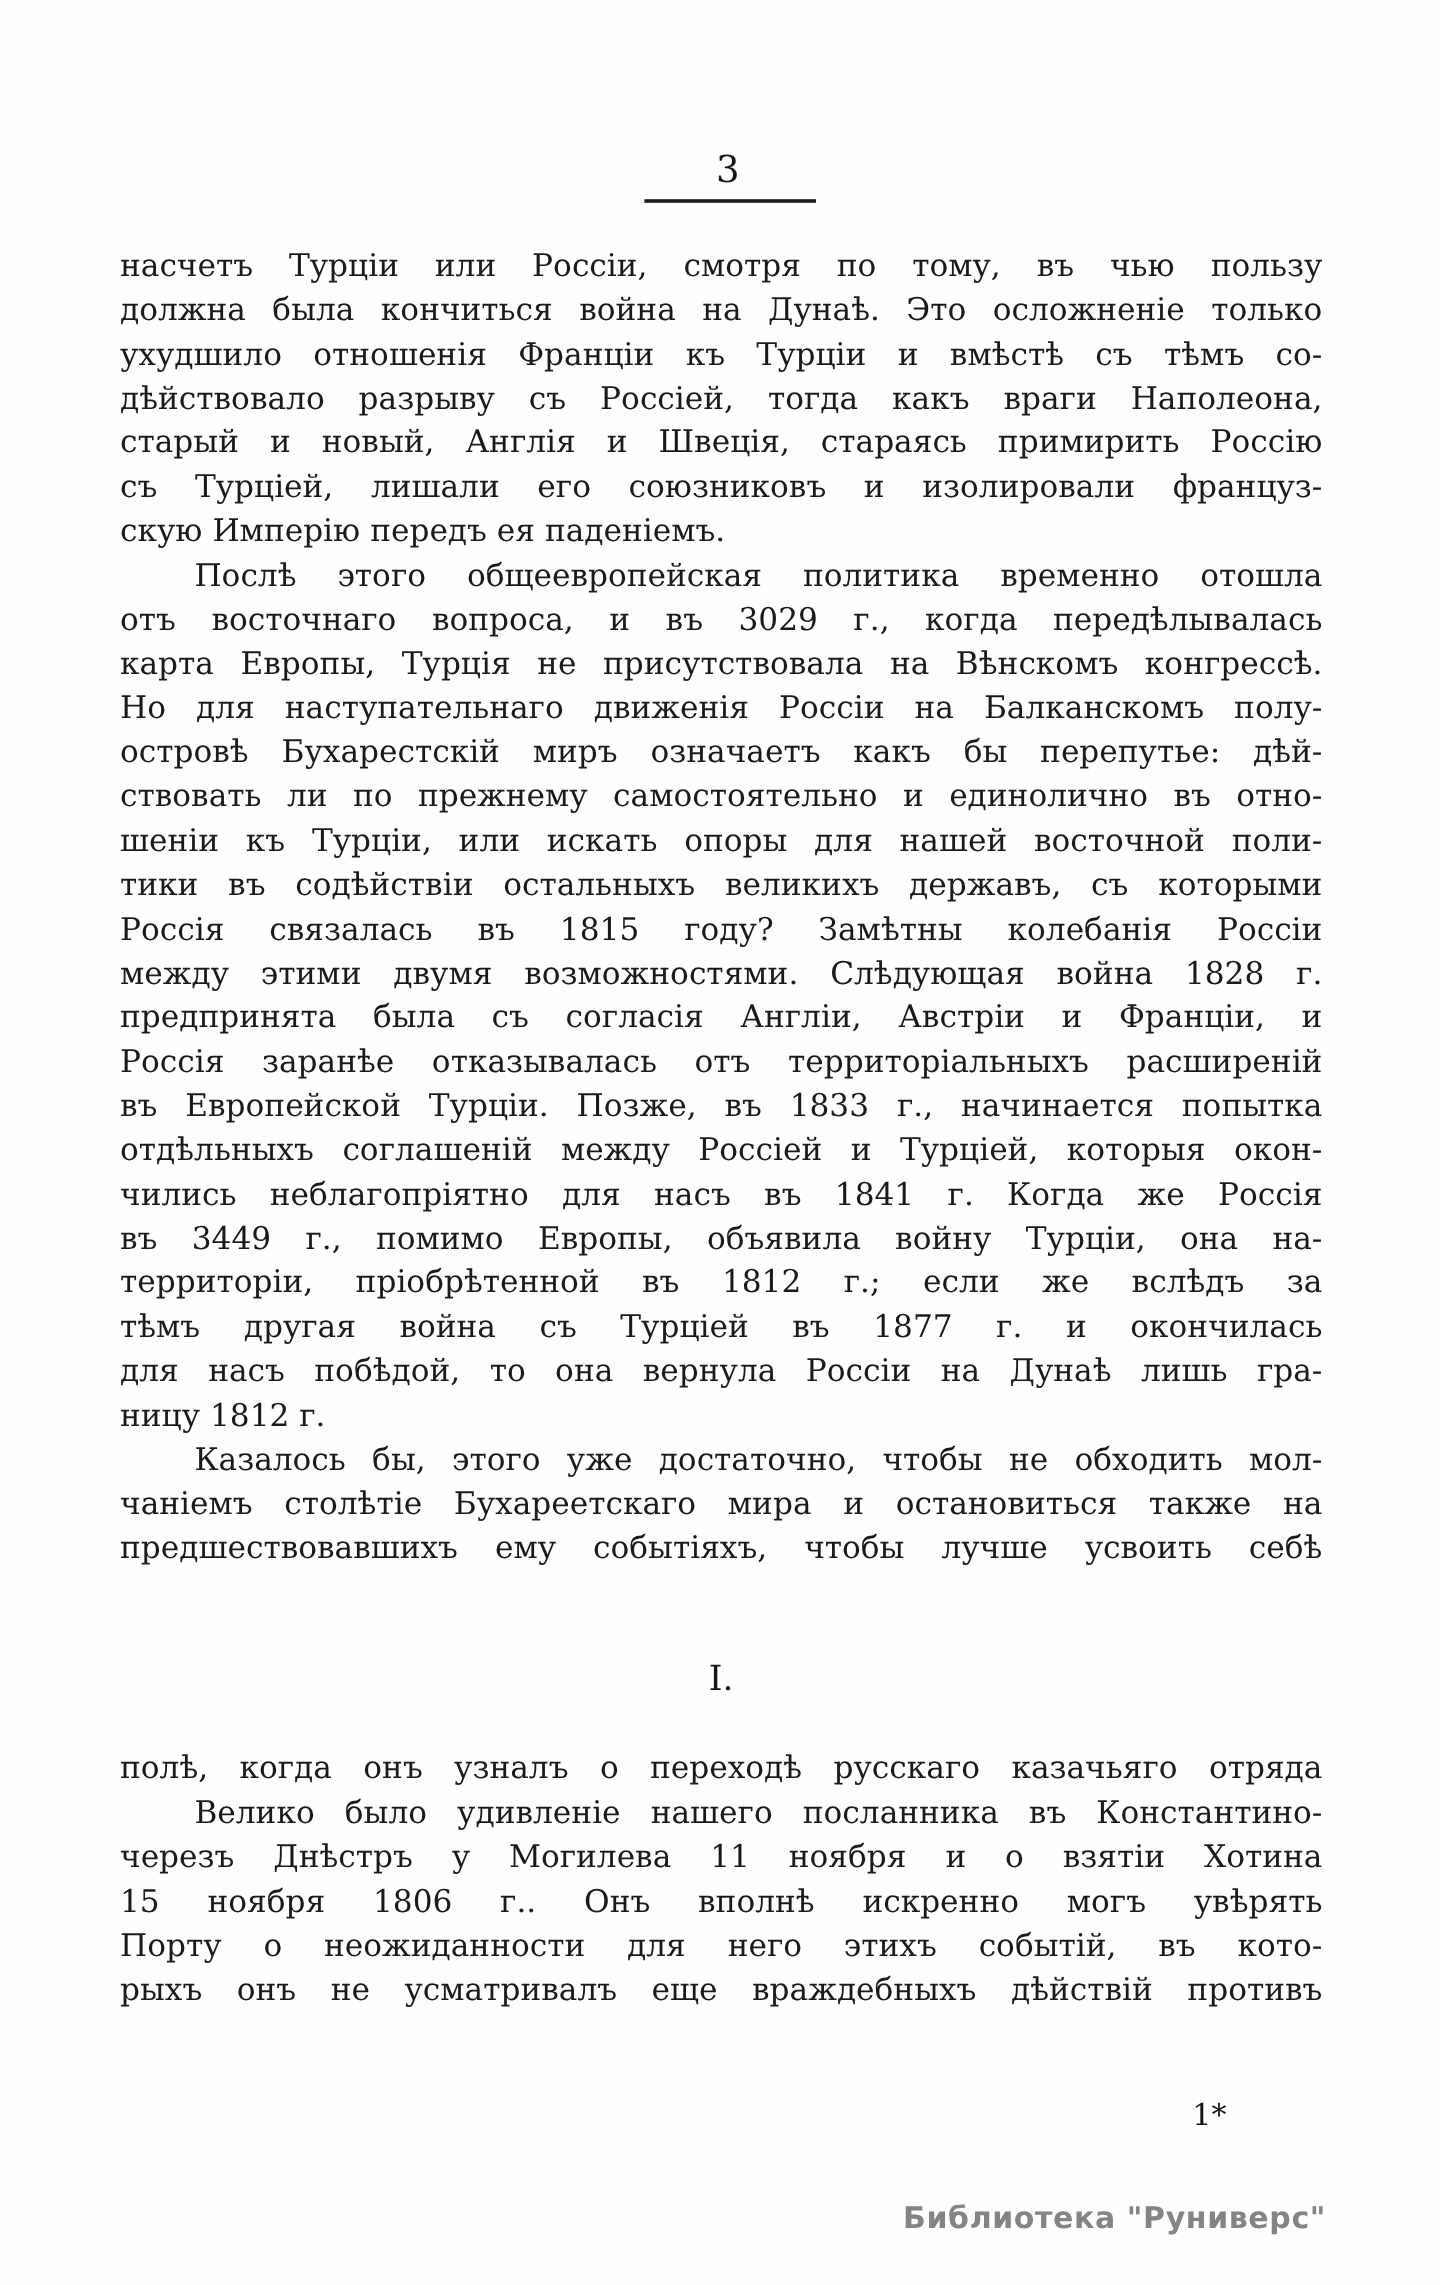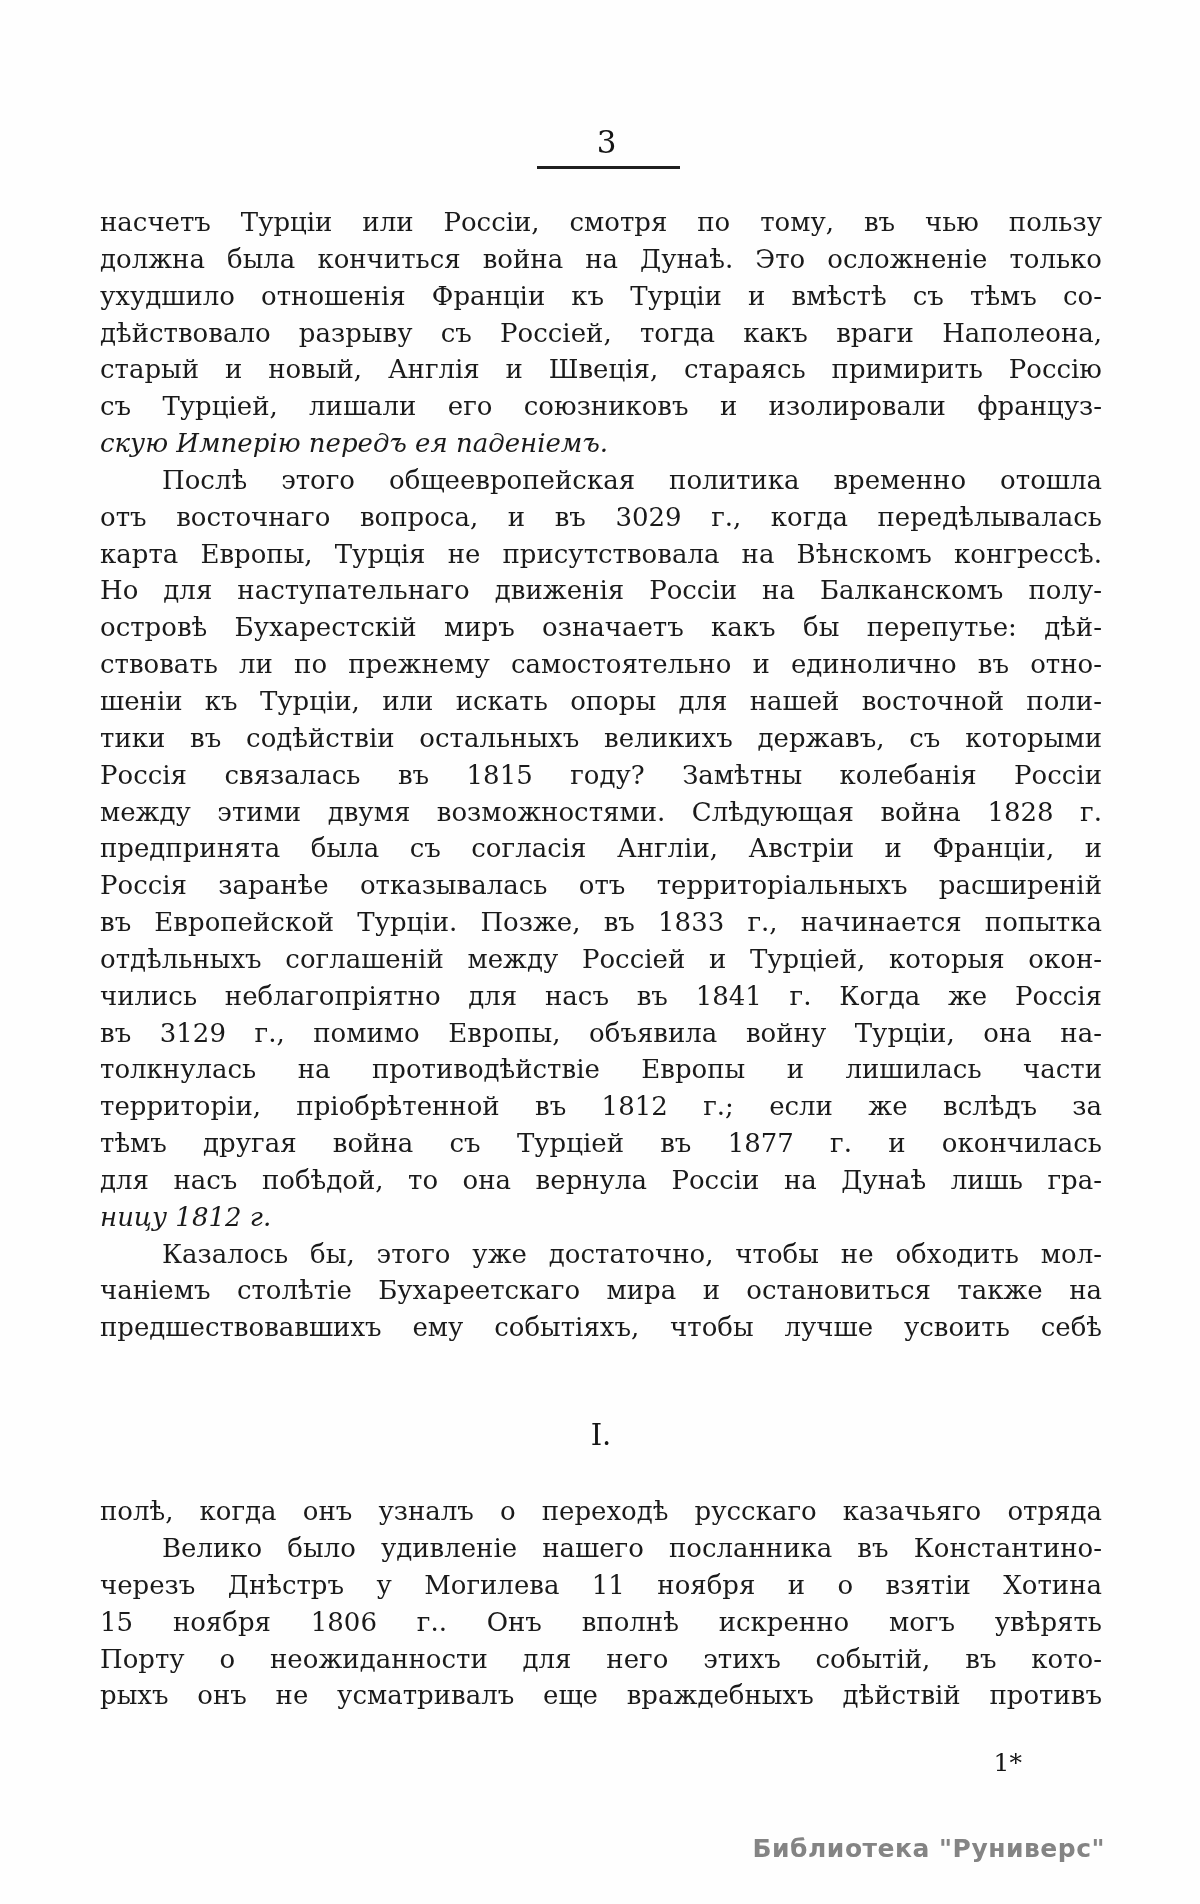--- a/index.html
+++ b/index.html
@@ -44,21 +44,21 @@
   .line {
     height: 36.85px;
     line-height: 36.85px;
     font-size: 26px;
     text-align: justify;
     text-align-last: justify;
     overflow: hidden;
     white-space: normal;
   }
   .line.indent { text-indent: 62px; }
-  .line.para-end { text-align-last: left; font-style: italic; }
+  .line.para-end { text-align-last: left; }
   .section-heading {
     margin: 69px 0 38px 0;
     height: 40px;
     line-height: 40px;
     text-align: center;
     font-size: 29px;
     color: #151515;
   }
   .signature-mark {
     position: absolute;
@@ -107,22 +107,21 @@
         <div class="line">ствовать ли по прежнему самостоятельно и единолично въ отно-</div>
         <div class="line">шеніи къ Турціи, или искать опоры для нашей восточной поли-</div>
         <div class="line">тики въ содѣйствіи остальныхъ великихъ державъ, съ которыми</div>
         <div class="line">Россія связалась въ 1815 году? Замѣтны колебанія Россіи</div>
         <div class="line">между этими двумя возможностями. Слѣдующая война 1828 г.</div>
         <div class="line">предпринята была съ согласія Англіи, Австріи и Франціи, и</div>
         <div class="line">Россія заранѣе отказывалась отъ территоріальныхъ расширеній</div>
         <div class="line">въ Европейской Турціи. Позже, въ 1833 г., начинается попытка</div>
         <div class="line">отдѣльныхъ соглашеній между Россіей и Турціей, которыя окон-</div>
         <div class="line">чились неблагопріятно для насъ въ 1841 г. Когда же Россія</div>
-        <div class="line">въ 3129 г., помимо Европы, объявила войну Турціи, она на-</div>
-        <div class="line">толкнулась на противодѣйствіе Европы и лишилась части</div>
+        <div class="line">въ 3449 г., помимо Европы, объявила войну Турціи, она на-</div>
         <div class="line">территоріи, пріобрѣтенной въ 1812 г.; если же вслѣдъ за</div>
         <div class="line">тѣмъ другая война съ Турціей въ 1877 г. и окончилась</div>
         <div class="line">для насъ побѣдой, то она вернула Россіи на Дунаѣ лишь гра-</div>
         <div class="line para-end">ницу 1812 г.</div>
       </div>
       <div class="paragraph">
         <div class="line indent">Казалось бы, этого уже достаточно, чтобы не обходить мол-</div>
         <div class="line">чаніемъ столѣтіе Бухареетскаго мира и остановиться также на</div>
         <div class="line">предшествовавшихъ ему событіяхъ, чтобы лучше усвоить себѣ</div>
       </div>

